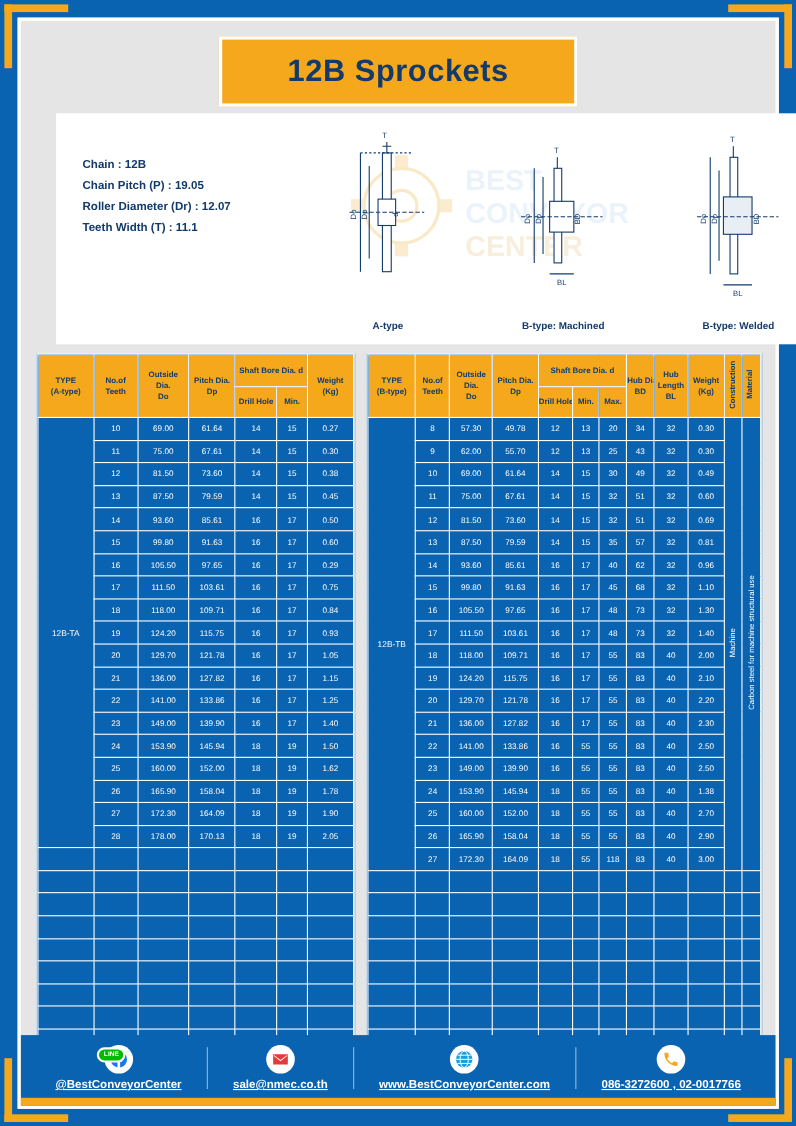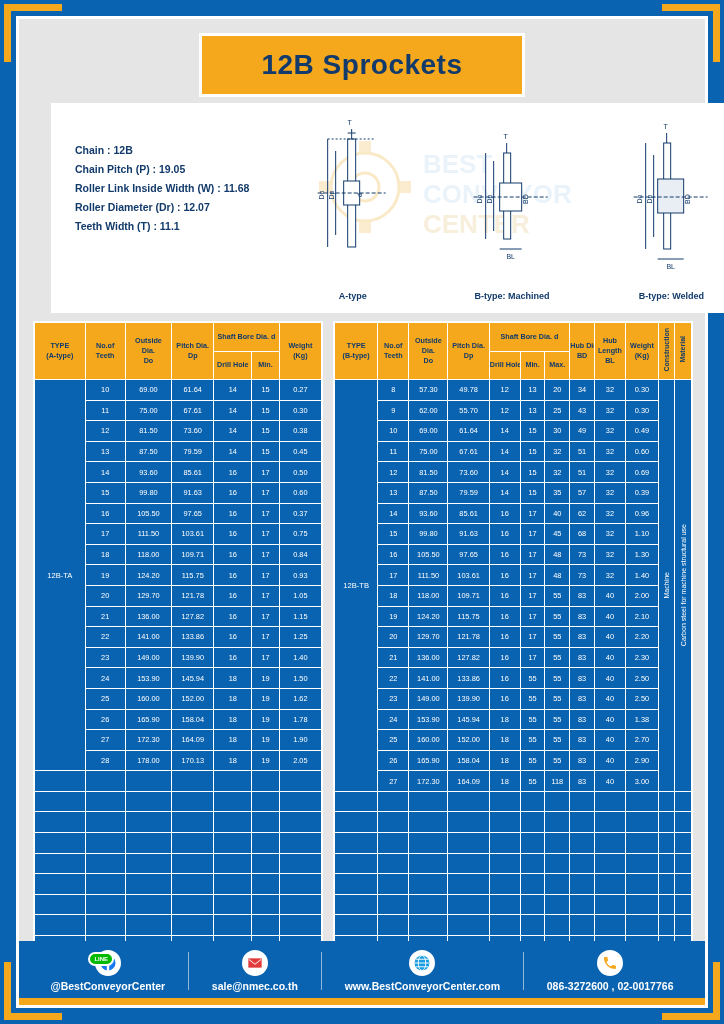--- a/index.html
+++ b/index.html
@@ -220,20 +220,21 @@
   }
   .fitem {
     display: flex;
     flex-direction: column;
     align-items: center;
     gap: 4px;
     font-size: 10.5px;
     font-weight: bold;
     position: relative;
     padding: 0 8px;
+    text-decoration: underline;
   }
   .fitem .lbl { white-space: nowrap; }
   .fsep {
     width: 1px;
     height: 38px;
     background: rgba(255,255,255,0.55);
   }
   .circ {
     width: 26px; height: 26px;
     border-radius: 50%;
@@ -295,21 +296,20 @@
     <div class="title-band">
       <div class="title-box">
         <span>12B Sprockets</span>
       </div>
     </div>
 
     <div class="spec-panel">
       <div class="spec-left">
         <div>Chain  :  12B</div>
         <div>Chain Pitch (P)  :  19.05</div>
-        <div>Roller Link Inside Width (W) : 11.68</div>
         <div>Roller Diameter (Dr) : 12.07</div>
         <div>Teeth Width (T) :  11.1</div>
       </div>
       <div class="spec-right">
 
         <div class="watermark">
           <svg width="330" height="130" viewBox="0 0 330 130">
             <g fill="none" stroke="#f0b84a" stroke-width="3">
               <circle cx="62" cy="62" r="34"></circle>
               <circle cx="62" cy="62" r="14"></circle>
@@ -485,21 +485,21 @@
                 <td>16</td>
                 <td>17</td>
                 <td>0.60</td>
               </tr>
               <tr>
                 <td>16</td>
                 <td>105.50</td>
                 <td>97.65</td>
                 <td>16</td>
                 <td>17</td>
-                <td>0.37</td>
+                <td>0.29</td>
               </tr>
               <tr>
                 <td>17</td>
                 <td>111.50</td>
                 <td>103.61</td>
                 <td>16</td>
                 <td>17</td>
                 <td>0.75</td>
               </tr>
               <tr>
@@ -807,21 +807,21 @@
               </tr>
               <tr>
                 <td>13</td>
                 <td>87.50</td>
                 <td>79.59</td>
                 <td>14</td>
                 <td>15</td>
                 <td>35</td>
                 <td>57</td>
                 <td>32</td>
-                <td>0.39</td>
+                <td>0.81</td>
               </tr>
               <tr>
                 <td>14</td>
                 <td>93.60</td>
                 <td>85.61</td>
                 <td>16</td>
                 <td>17</td>
                 <td>40</td>
                 <td>62</td>
                 <td>32</td>

